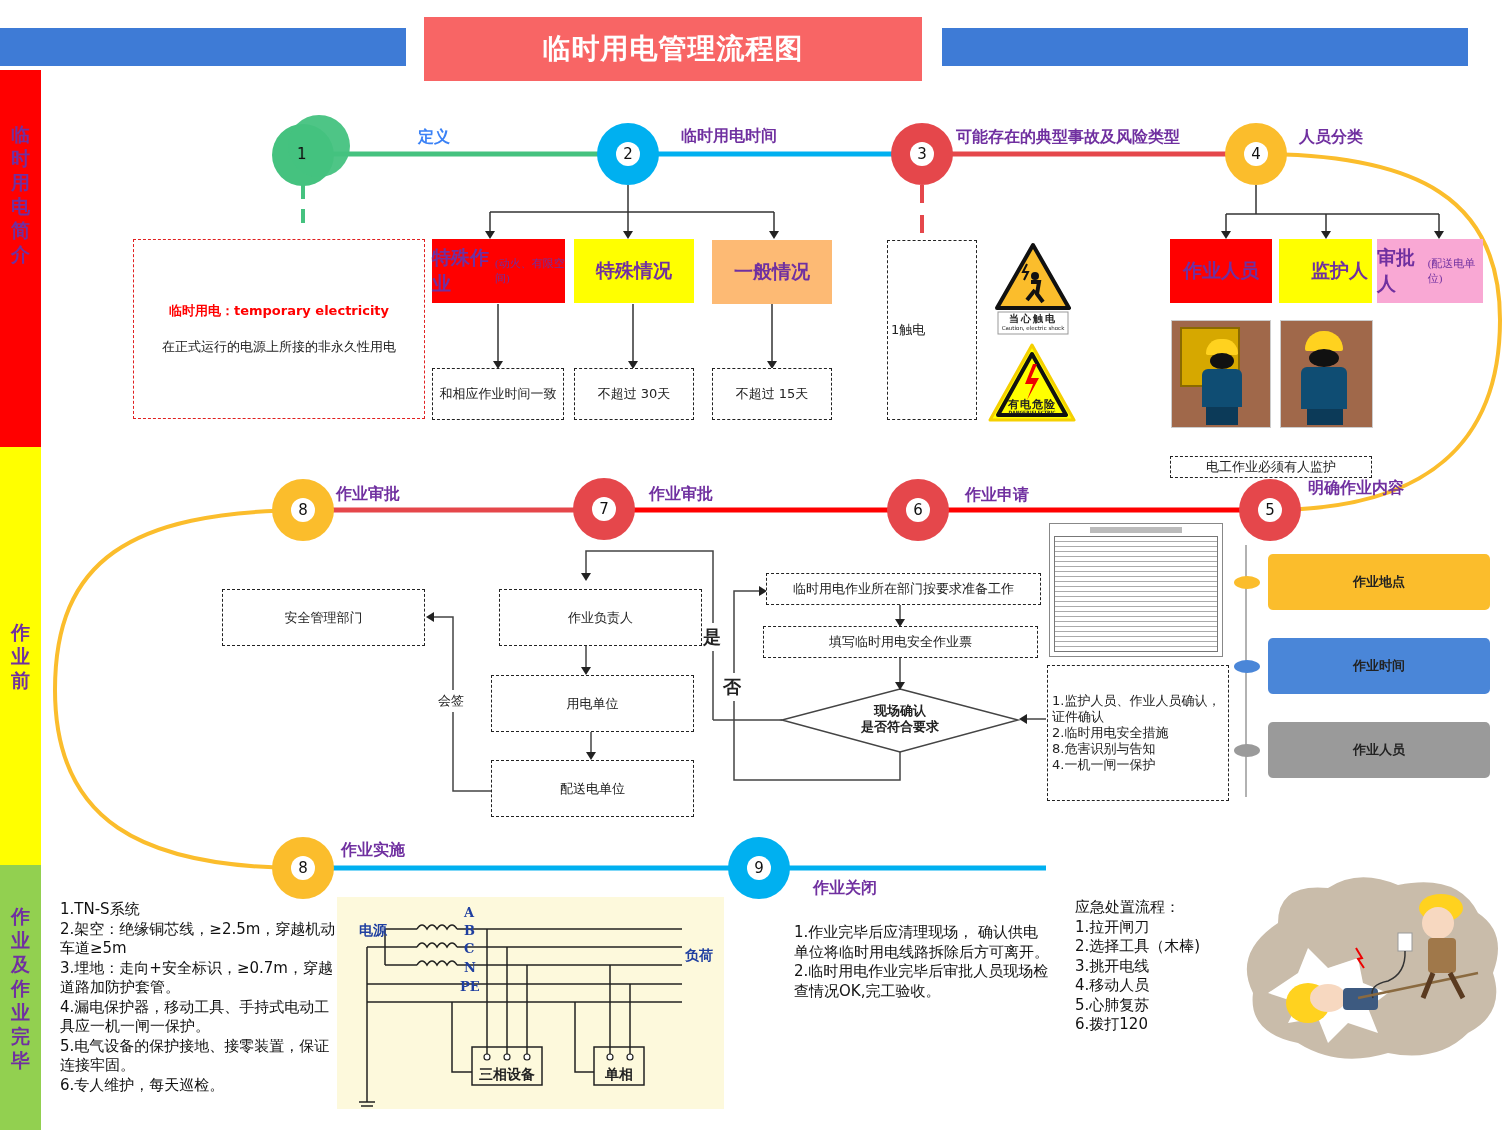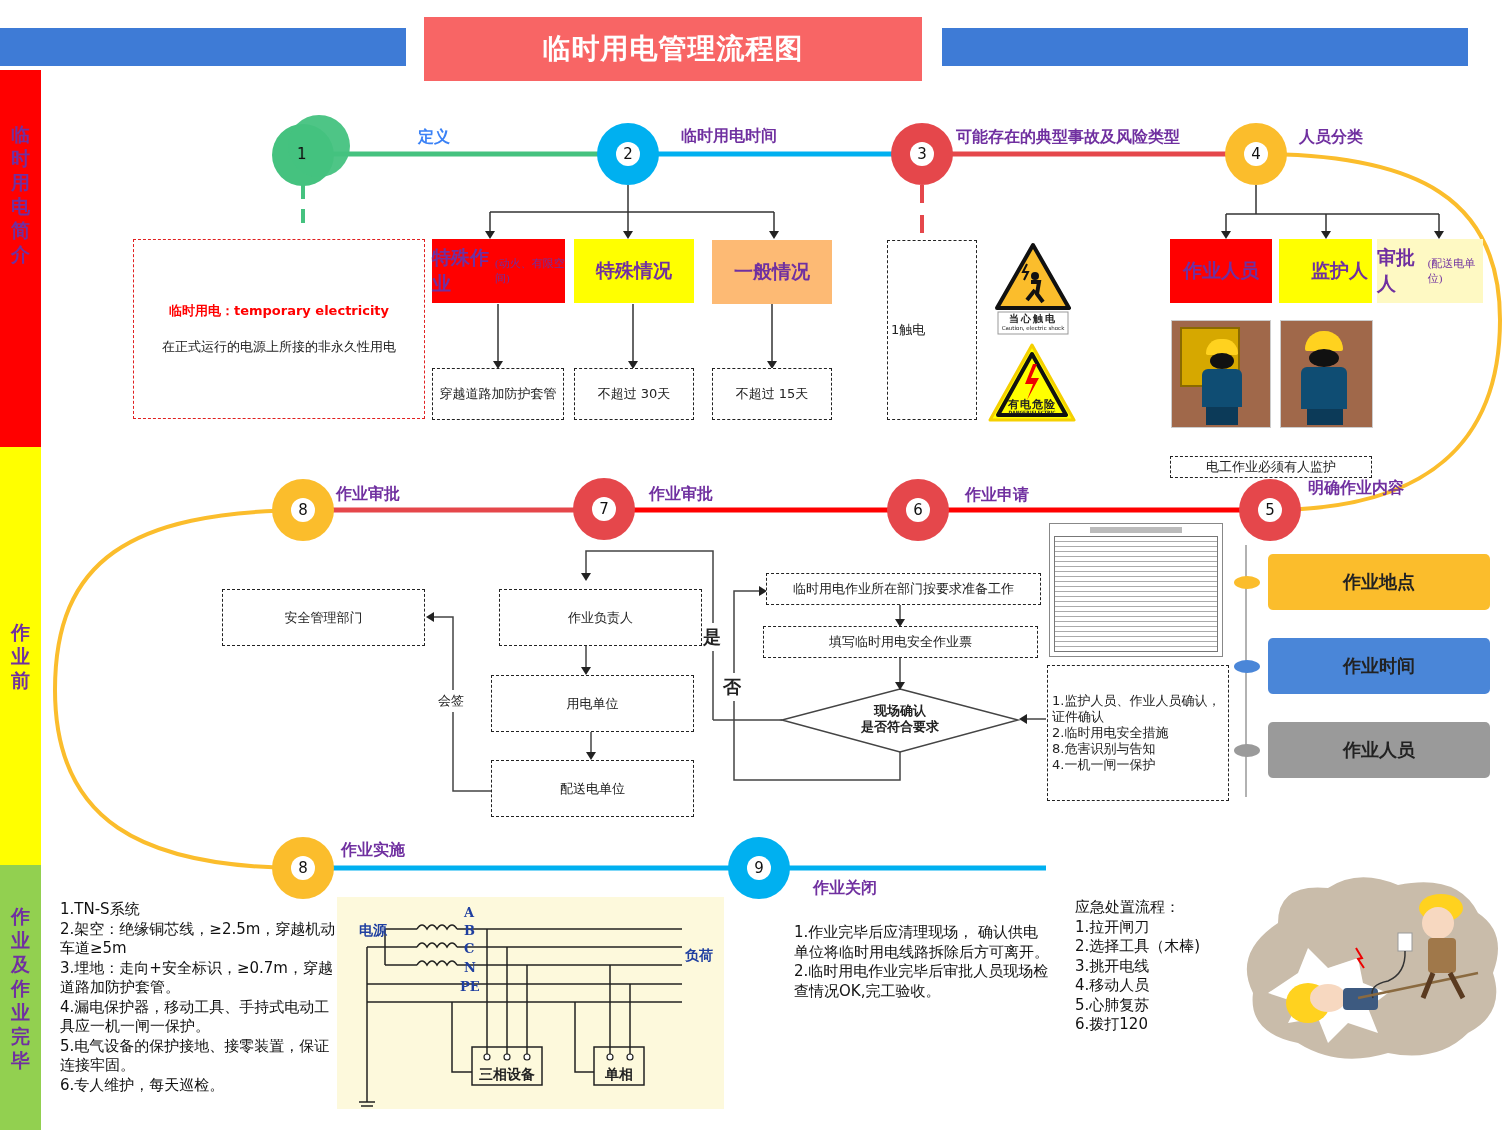--- a/index.html
+++ b/index.html
@@ -10,21 +10,21 @@
   .title-box { background: #f86565; color: #fff; font-weight: bold; font-size: 28px; display: flex; align-items: center; justify-content: center; letter-spacing: 1px; }
   .side { display: flex; align-items: center; justify-content: center; }
   .side-text { color: #7030a0; font-weight: bold; font-size: 19px; width: 22px; text-align: center; line-height: 24px; word-break: break-all; }
   .node { width: 62px; height: 62px; border-radius: 50%; display: flex; align-items: center; justify-content: center; }
   .node-inner { width: 24px; height: 24px; border-radius: 50%; background: #fff; color: #111; font-size: 15px; display: flex; align-items: center; justify-content: center; }
   .step-label { color: #7030a0; font-weight: bold; font-size: 16px; white-space: nowrap; }
   .dash { border: 1.5px dashed #222; display: flex; align-items: center; justify-content: center; text-align: center; font-size: 13px; color: #222; background: #fff; }
   .dash-red { border: 1.5px dashed #e02020; }
   .cat { display: flex; flex-direction: row; align-items: center; justify-content: center; color: #7030a0; font-weight: bold; font-size: 19px; }
   .cat small { font-size: 11px; font-weight: normal; font-family: Liberation Serif, serif; }
-  .tag { border-radius: 5px; display: flex; align-items: center; justify-content: center; font-weight: bold; font-size: 18px; color: #222; }
+  .tag { border-radius: 5px; display: flex; align-items: center; justify-content: center; font-weight: bold; font-size: 13px; color: #222; }
   .text-block { font-size: 15px; line-height: 19.5px; color: #111; }
   svg { position: absolute; left: 0; top: 0; }
   .img-card { overflow: hidden; border: 1px solid #ccc; }
 </style>
 </head>
 <body>
 
 <div class="abs bar-blue" style="left:0;top:28px;width:406px;height:38px;"></div>
 <div class="abs title-box" style="left:424px;top:17px;width:498px;height:64px;">临时用电管理流程图</div>
 <div class="abs bar-blue" style="left:942px;top:28px;width:526px;height:38px;"></div>
@@ -170,21 +170,21 @@
 <div class="abs cat" style="left:432px;top:239px;width:133px;height:64px;background:#ff0000;">
   <span>特殊作业</span>
   <small>(动火、有限空间)</small>
 </div>
 <div class="abs cat" style="left:574px;top:239px;width:120px;height:64px;background:#ffff00;">
   <span>特殊情况</span>
 </div>
 <div class="abs cat" style="left:712px;top:240px;width:120px;height:64px;background:#fdba74;">
   <span>一般情况</span>
 </div>
-<div class="abs dash" style="left:432px;top:368px;width:132px;height:52px;">穿越道路加防护套管</div>
+<div class="abs dash" style="left:432px;top:368px;width:132px;height:52px;">和相应作业时间一致</div>
 <div class="abs dash" style="left:574px;top:368px;width:120px;height:52px;">不超过 30天</div>
 <div class="abs dash" style="left:712px;top:368px;width:120px;height:52px;">不超过 15天</div>
 
 <div class="abs dash" style="left:887px;top:240px;width:90px;height:180px;justify-content:flex-start;padding-left:3px;">
   <span>1触电</span>
 </div>
 
 <div class="abs" style="left:995px;top:242px;width:76px;height:94px;">
   <svg width="76" height="94" style="position:relative;">
     <polygon points="38,3 74,66 2,66" fill="#fbbd2c" stroke="#111" stroke-width="4" stroke-linejoin="round"></polygon>
@@ -206,21 +206,21 @@
   <div class="abs" style="left:0;top:55px;width:90px;text-align:center;font-size:11px;font-weight:bold;letter-spacing:1px;">有电危险</div>
   <div class="abs" style="left:0;top:68px;width:90px;text-align:center;font-size:4.5px;font-weight:bold;">DANGER!ELECTRIC</div>
 </div>
 
 <div class="abs cat" style="left:1170px;top:239px;width:102px;height:64px;background:#ff0000;">
   <span>作业人员</span>
 </div>
 <div class="abs cat" style="left:1279px;top:239px;width:93px;height:64px;background:#ffff00;padding-left:28px;">
   <span>监护人</span>
 </div>
-<div class="abs cat" style="left:1377px;top:239px;width:106px;height:64px;background:#fef9c3;">
+<div class="abs cat" style="left:1377px;top:239px;width:106px;height:64px;background:#f9a8d4;">
   <span>审批人</span>
   <small>(配送电单位)</small>
 </div>
 
 <div class="abs img-card" style="left:1171px;top:320px;width:100px;height:108px;background:#a0684a;">
   <div class="abs" style="left:8px;top:6px;width:60px;height:60px;background:#d6a800;border:2px solid #8a6a00;"></div>
   <div class="abs" style="left:34px;top:18px;width:32px;height:16px;background:#ffd21f;border-radius:16px 16px 2px 2px;"></div>
   <div class="abs" style="left:38px;top:32px;width:24px;height:16px;background:#111;border-radius:50%;"></div>
   <div class="abs" style="left:30px;top:48px;width:40px;height:38px;background:#0f4d73;border-radius:6px 6px 0 0;"></div>
   <div class="abs" style="left:34px;top:86px;width:32px;height:18px;background:#0c3a58;"></div>

